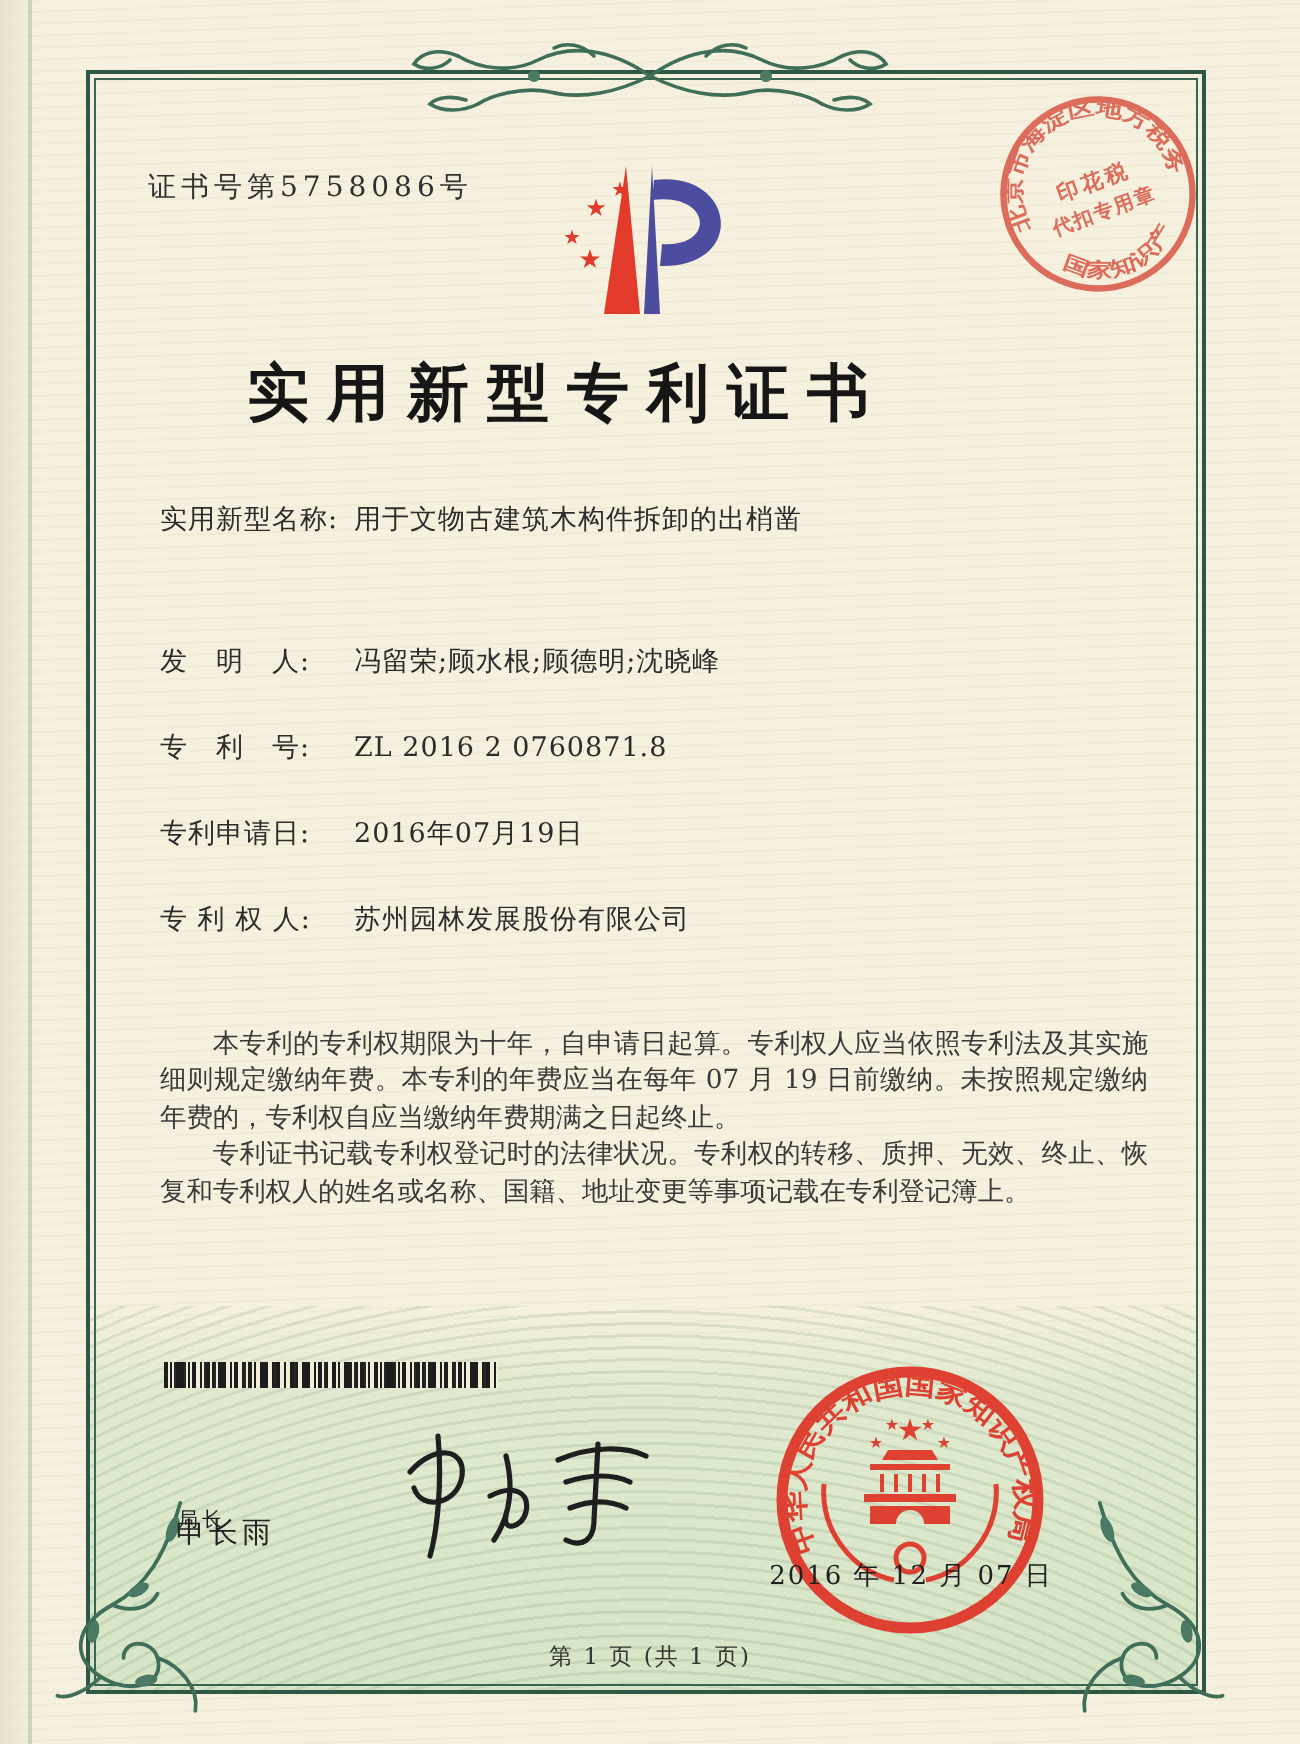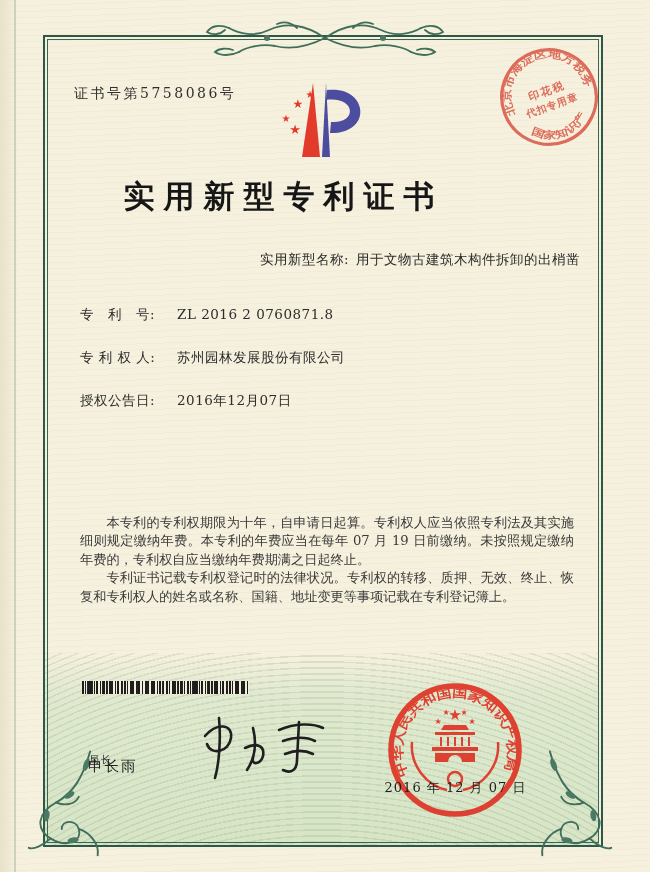--- a/index.html
+++ b/index.html
@@ -20,21 +20,21 @@
   .frame::after{content:'';position:absolute;inset:2px;border:1px solid #376652;}
   .orn{position:absolute;}
   
   .cert-no{position:absolute;left:74px;top:85px;font-size:14px;letter-spacing:2.5px;color:#303030;text-align:center;}
   .logo{position:absolute;left:268px;top:80px;width:112px;height:80px;}
   .title{position:absolute;left:0;top:176px;width:558px;text-align:center;margin:0;
     font-size:31px;font-weight:bold;letter-spacing:9px;color:#161616;text-indent:9px;}
   
   .fields{position:absolute;left:80px;top:251px;width:500px;}
   .field-row{height:19px;margin-bottom:24px;font-size:13.5px;color:#2c2c2c;white-space:nowrap;}
-  .field-row:first-child{margin-bottom:36px;text-align:right;}
+  .field-row:first-child{margin-bottom:52px;}
   .f-label{display:inline-block;min-width:90px;letter-spacing:.5px;}
   .f-value{margin-left:7px;letter-spacing:.5px;}
   
   .legal{position:absolute;left:80px;top:514px;width:494px;font-size:13.2px;line-height:18.4px;
     color:#3a3a3a;text-align:justify;}
   .legal p{margin:0;text-indent:2em;}
   
   .barcode{position:absolute;left:82px;top:681px;width:167px;height:13px;background-color:#f2eeda;
     background-image:
       repeating-linear-gradient(90deg,#1d1d1d 0 1px,rgba(0,0,0,0) 1px 3px),
@@ -119,33 +119,36 @@
     </g>
   </svg>
 
   <h1 class="title">实用新型专利证书</h1>
 
   <div class="fields">
     <div class="field-row">
       <span class="f-label">实用新型名称:</span><span class="f-value">用于文物古建筑木构件拆卸的出梢凿</span>
     </div>
 
+    <div class="field-row">
+      <span class="f-label">发　明　人:</span><span class="f-value">冯留荣;顾水根;顾德明;沈晓峰</span>
+    </div>
 
     <div class="field-row">
       <span class="f-label">专　利　号:</span><span class="f-value">ZL 2016 2 0760871.8</span>
     </div>
 
+    <div class="field-row">
+      <span class="f-label">专利申请日:</span><span class="f-value">2016年07月19日</span>
+    </div>
 
     <div class="field-row">
       <span class="f-label">专 利 权 人:</span><span class="f-value">苏州园林发展股份有限公司</span>
     </div>
 
-    <div class="field-row">
-      <span class="f-label">授权公告日:</span><span class="f-value">2016年12月07日</span>
-    </div>
   </div>
 
   <div class="legal">
       <p>本专利的专利权期限为十年，自申请日起算。专利权人应当依照专利法及其实施细则规定缴纳年费。本专利的年费应当在每年 07 月 19 日前缴纳。未按照规定缴纳年费的，专利权自应当缴纳年费期满之日起终止。</p>
       <p>专利证书记载专利权登记时的法律状况。专利权的转移、质押、无效、终止、恢复和专利权人的姓名或名称、国籍、地址变更等事项记载在专利登记簿上。</p>
     </div>
 
   <div class="barcode"></div>
 
   <div class="signer-title">局长</div>
@@ -182,20 +185,21 @@
       <rect x="50" y="52" width="40" height="3" stroke="none"></rect>
       <path d="M56,57 v9 M63,57 v9 M70,57 v9 M77,57 v9 M84,57 v9" fill="none" stroke-width="2"></path>
       <rect x="47" y="67" width="46" height="4" stroke="none"></rect>
       <path d="M50,73 h40 v9 h-13 a7,7 0 0 0 -14,0 h-13 z" stroke="none"></path>
       <circle cx="70" cy="99" r="7" fill="none" stroke-width="2.5"></circle>
       <path d="M27,62 C25,86 42,106 62,110 M113,62 C115,86 98,106 78,110" fill="none" stroke-width="2.5"></path>
     </g>
   </svg>
   <div class="seal-date">2016 年 12 月 07 日</div>
 
+  <div class="footer">第 1 页 (共 1 页)</div>
 
   <svg class="tax-stamp" viewBox="0 0 110 110">
     <circle cx="55" cy="55" r="50" fill="none" stroke="#d95a49" stroke-width="3.4"></circle>
     <path id="stampTop" d="M 16,62 A 40,40 0 1 1 94,62" fill="none"></path>
     <path id="stampBottom" d="M 23,83 A 40,40 0 0 0 87,83" fill="none"></path>
     <text class="seal-text" font-size="10.5" fill="#d95a49">
       <textPath href="#stampTop" startOffset="2" textLength="152" lengthAdjust="spacingAndGlyphs">北京市海淀区地方税务局</textPath>
     </text>
     <text class="seal-text" font-size="10.5" fill="#d95a49">
       <textPath href="#stampBottom" startOffset="2" textLength="96" lengthAdjust="spacingAndGlyphs">国家知识产权局</textPath>

